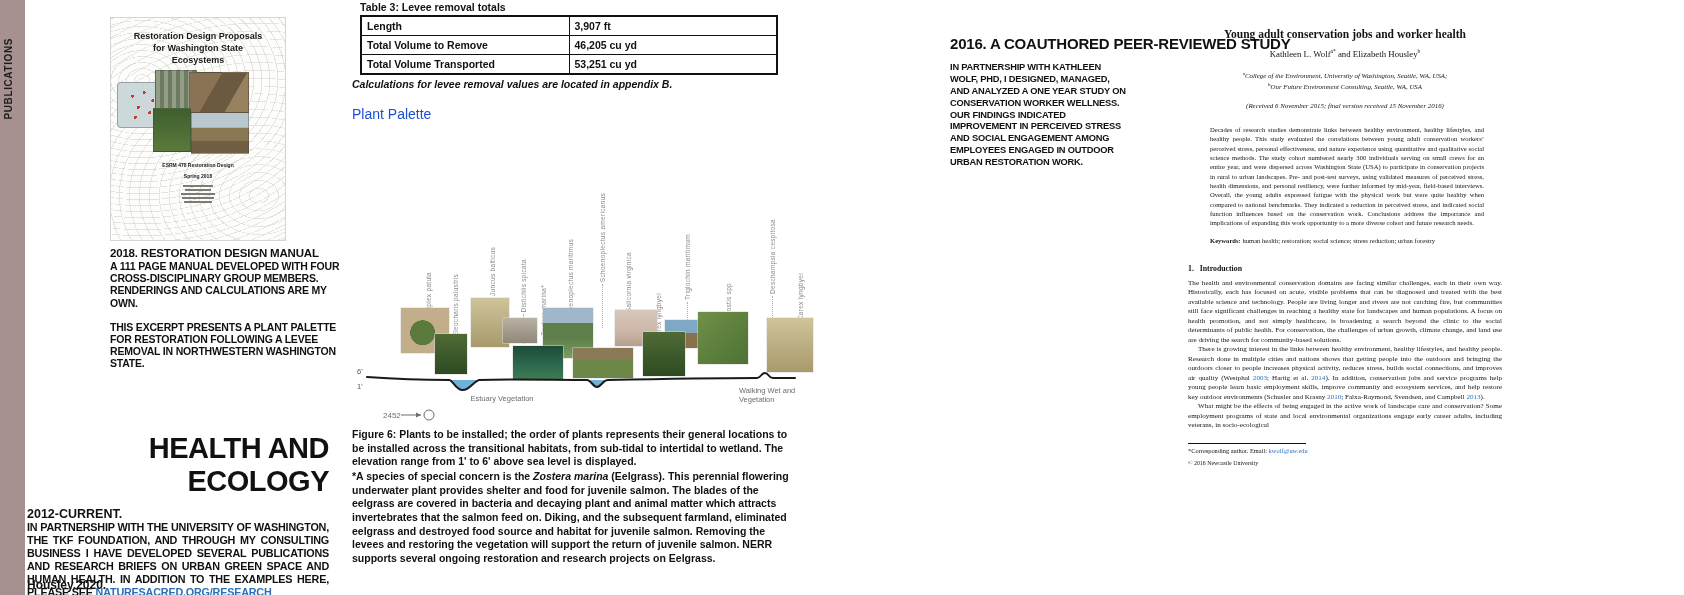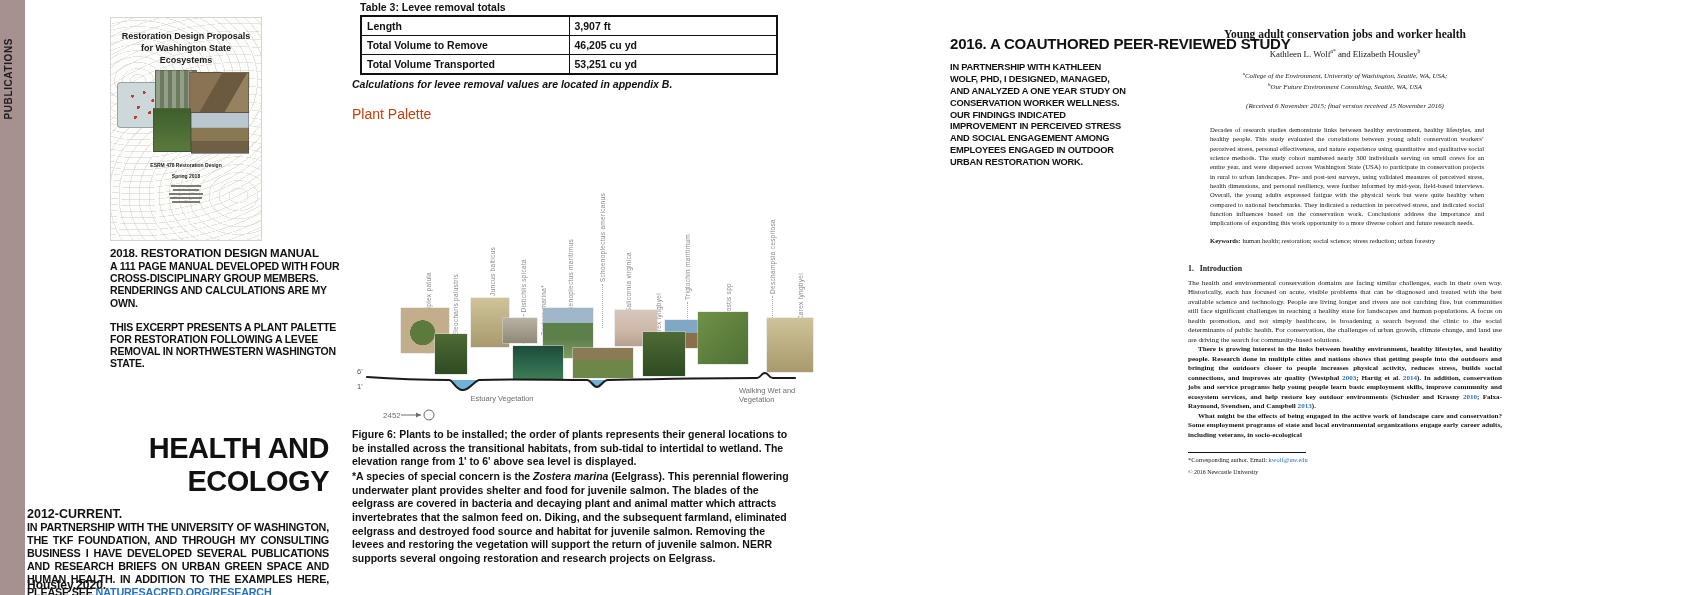--- a/index.html
+++ b/index.html
@@ -8,21 +8,21 @@
     font-family:"Liberation Sans",sans-serif;color:#111;
   }
   
   .rail{position:absolute;left:0;top:0;width:25px;height:595px;background:#a69090;}
   .rail-label{
     position:absolute;left:3px;top:38px;writing-mode:vertical-rl;transform:rotate(180deg);
     font-size:10px;font-weight:bold;letter-spacing:.6px;color:#1c1c1c;
   }
   
   .cover{
-    position:absolute;left:110px;top:17px;width:152px;height:224px;background:#fdfdfc;
+    position:absolute;left:110px;top:17px;width:176px;height:224px;background:#fdfdfc;
     border:1px solid #d8d5d0;box-sizing:border-box;
     background-image:
       repeating-radial-gradient(ellipse 120px 90px at 18% 28%, rgba(210,206,198,.0) 0 7px, rgba(210,206,198,.55) 7px 8px),
       repeating-radial-gradient(ellipse 140px 110px at 85% 80%, rgba(210,206,198,.0) 0 9px, rgba(210,206,198,.5) 9px 10px);
   }
   .cover-title{margin-top:12px;text-align:center;font-size:9px;font-weight:bold;line-height:1.35;color:#1a1a1a;}
   .cov-ph{position:absolute;box-sizing:border-box;border:1px solid rgba(60,60,60,.35);}
   .cov-map{left:6px;top:64px;width:60px;height:46px;border-radius:4px;background-color:#ccd8da;
     background-image:
       radial-gradient(circle 1.6px at 25% 30%, #c0392b 97%, transparent),
@@ -50,21 +50,21 @@
   .health p{margin:0;font-size:10.8px;font-weight:600;line-height:1.2;text-align:justify;letter-spacing:-.2px;}
   .health a{color:#2970b8;text-decoration:underline;}
   .housley{position:absolute;left:27px;top:578px;font-size:12px;font-weight:bold;}
   
   .mid{position:absolute;left:352px;top:0;width:440px;}
   .tbl-title{font-size:10.5px;font-weight:bold;margin:1px 0 2px 8px;}
   table.levee{border-collapse:collapse;margin-left:8px;width:418px;border:2px solid #111;}
   table.levee td{border:1px solid #111;font-size:10.5px;font-weight:bold;padding:3px 5px;height:12px;}
   table.levee td.val{width:50%;}
   .tbl-cap{font-size:10.5px;font-weight:bold;font-style:italic;margin:3px 0 0 0;}
-  .pp-head{font-size:14px;color:#c2410c;margin:16px 0 3px 0;}
+  .pp-head{font-size:14px;color:#1d4ed8;margin:16px 0 3px 0;}
   .pp-intro{font-size:10.5px;font-weight:bold;line-height:1.3;margin:0;}
   
   .fig{position:absolute;left:357px;top:168px;width:446px;height:256px;}
   .sp{position:absolute;display:flex;flex-direction:column;align-items:center;z-index:1;}
   .sp .vlabel{writing-mode:vertical-rl;transform:rotate(180deg);font-size:6.5px;color:#8a8a8a;white-space:nowrap;letter-spacing:.3px;}
   .sp .leader{width:0;border-left:1px dotted #adadad;margin-top:2px;}
   .ph{position:absolute;z-index:2;box-shadow:0 0 0 .5px #d7d7d7;}
   .g1{background:radial-gradient(circle at 45% 55%, #5d7a3d 0 34%, #c2ae8a 35%);}
   .g2{background:linear-gradient(180deg,#4e6b35,#2e4a22);}
   .g3{background:linear-gradient(180deg,#cfc39a,#a89a6c);}
@@ -93,21 +93,21 @@
   .p-auth{text-align:center;font-size:8.8px;margin:8px 0 0 0;}
   .p-auth sup{font-size:5.5px;}
   .p-affil{text-align:center;font-size:6.9px;font-style:italic;margin:11px 0 0 0;line-height:1.4;}
   .p-affil sup{font-size:5px;font-style:normal;}
   .p-recv{text-align:center;font-size:6.9px;font-style:italic;margin:10px 0 0 0;}
   .p-abs{font-size:6.6px;line-height:1.42;text-align:justify;margin:16px 18px 0 22px;}
   .p-keys{font-size:6.6px;margin:9px 18px 0 22px;}
   .p-keys b{font-weight:bold;}
   .p-sec{font-size:7.8px;font-weight:bold;margin:20px 0 6px 0;}
   .p-body{font-size:7.1px;line-height:1.34;text-align:justify;margin:0;}
-  .p-body.ind{text-indent:10px;font-weight:bold;}
+  .p-body.ind{text-indent:10px;}
   .cite,.p-link{color:#2970b8;text-decoration:none;}
   .p-foot-rule{border:none;border-top:1px solid #111;width:118px;margin:12px 0 3px 0;}
   .p-foot{font-size:6.4px;margin:0;}
   .p-copy{font-size:5.9px;margin:6px 0 0 0;}
 </style>
 </head>
 <body>
 
 <div class="rail">
   <div class="rail-label">PUBLICATIONS</div>

